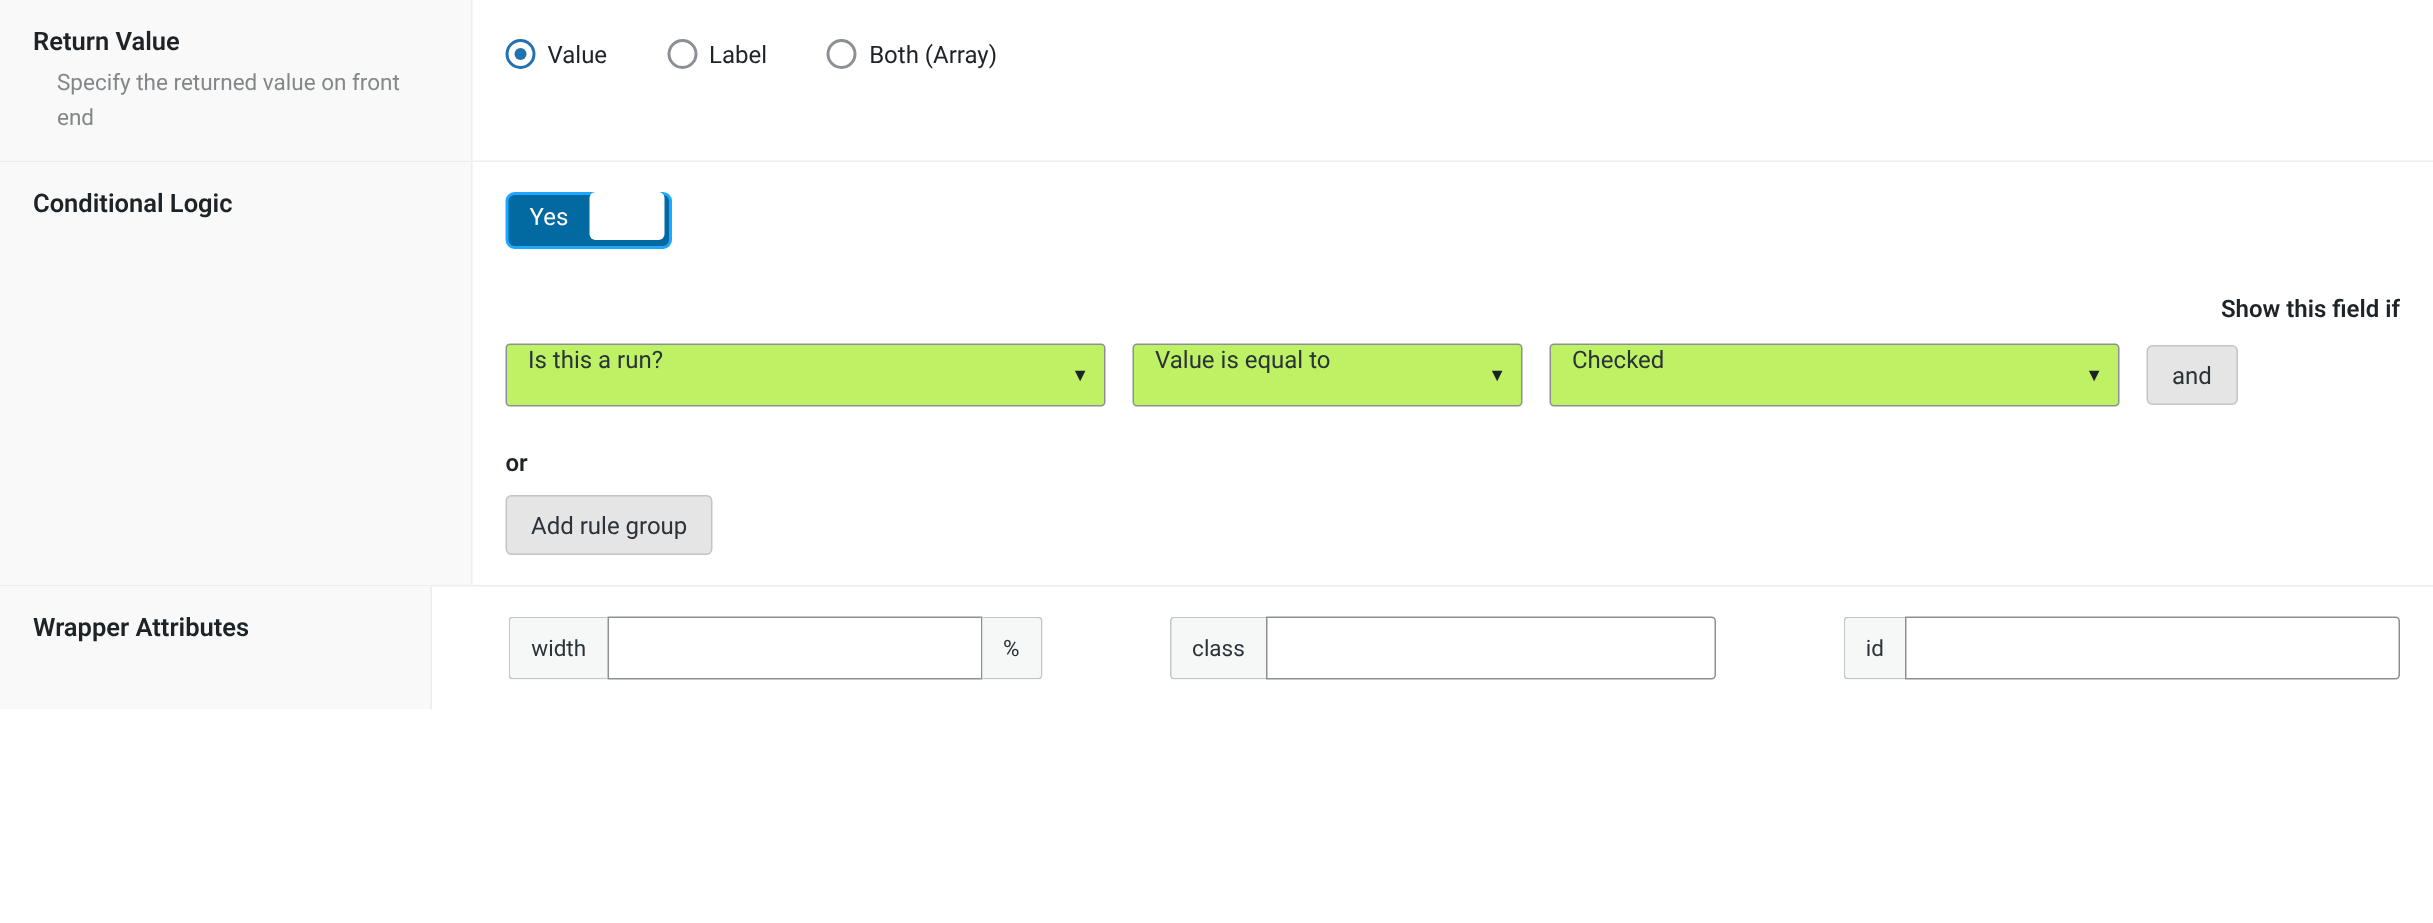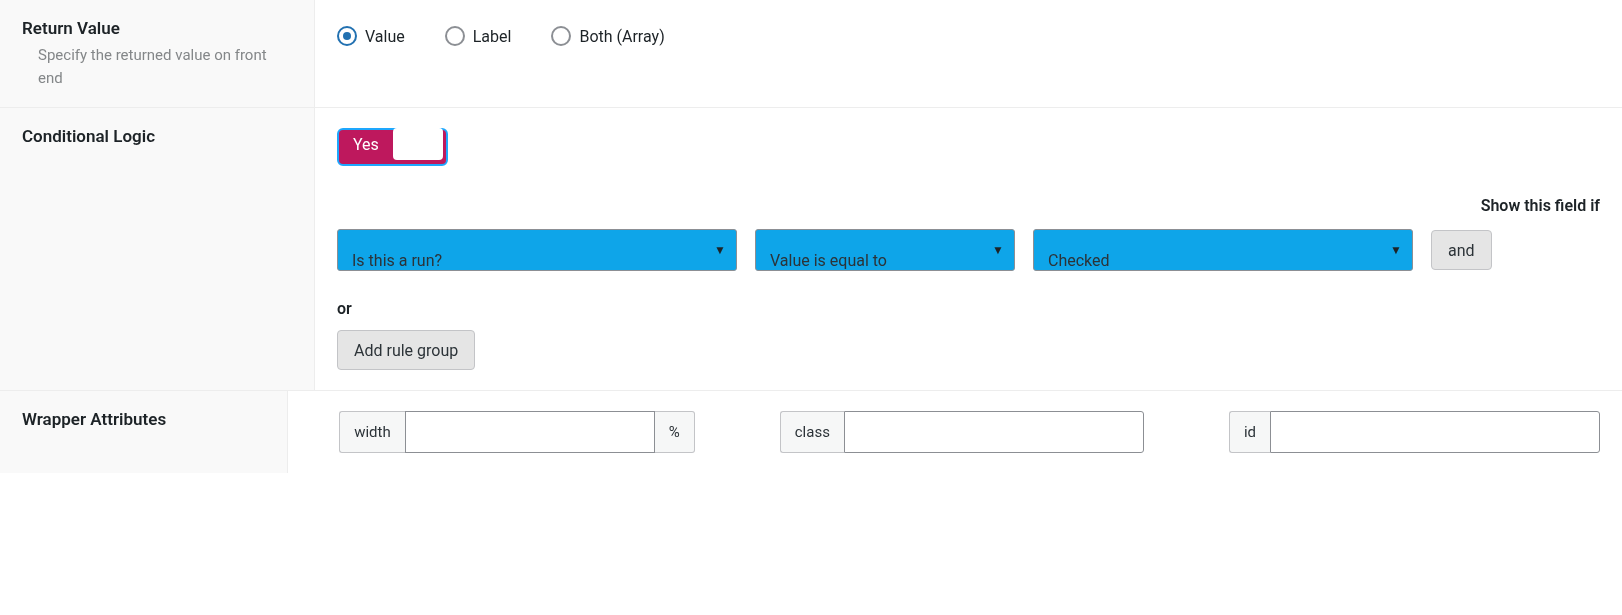--- a/index.html
+++ b/index.html
@@ -70,21 +70,21 @@
     border-radius: 50%;
     background: #2271b1;
   }
   .radio-label {
     font-size: 16px;
     color: #1d2327;
   }
   .toggle {
     display: inline-flex;
     align-items: center;
-    background: #be185d;
+    background: #0369a1;
     border: 2px solid #1ea7fd;
     border-radius: 6px;
     height: 38px;
     padding: 3px 3px 9px 14px;
     cursor: pointer;
   }
   .toggle-text {
     color: #fff;
     font-size: 16px;
     margin-right: 14px;
@@ -105,23 +105,23 @@
   .rule-row {
     display: flex;
     gap: 18px;
     align-items: center;
   }
   .select {
     position: relative;
     height: 42px;
     border: 1px solid #8c8f94;
     border-radius: 3px;
-    background: #0ea5e9;
-    display: flex;
-    align-items: flex-end;
+    background: #bef264;
+    display: flex;
+    align-items: flex-start;
     padding: 0 36px 0 14px;
     font-size: 16px;
     color: #2c3338;
     cursor: pointer;
   }
   .select .caret {
     position: absolute;
     right: 10px;
     top: 50%;
     transform: translateY(-50%);

